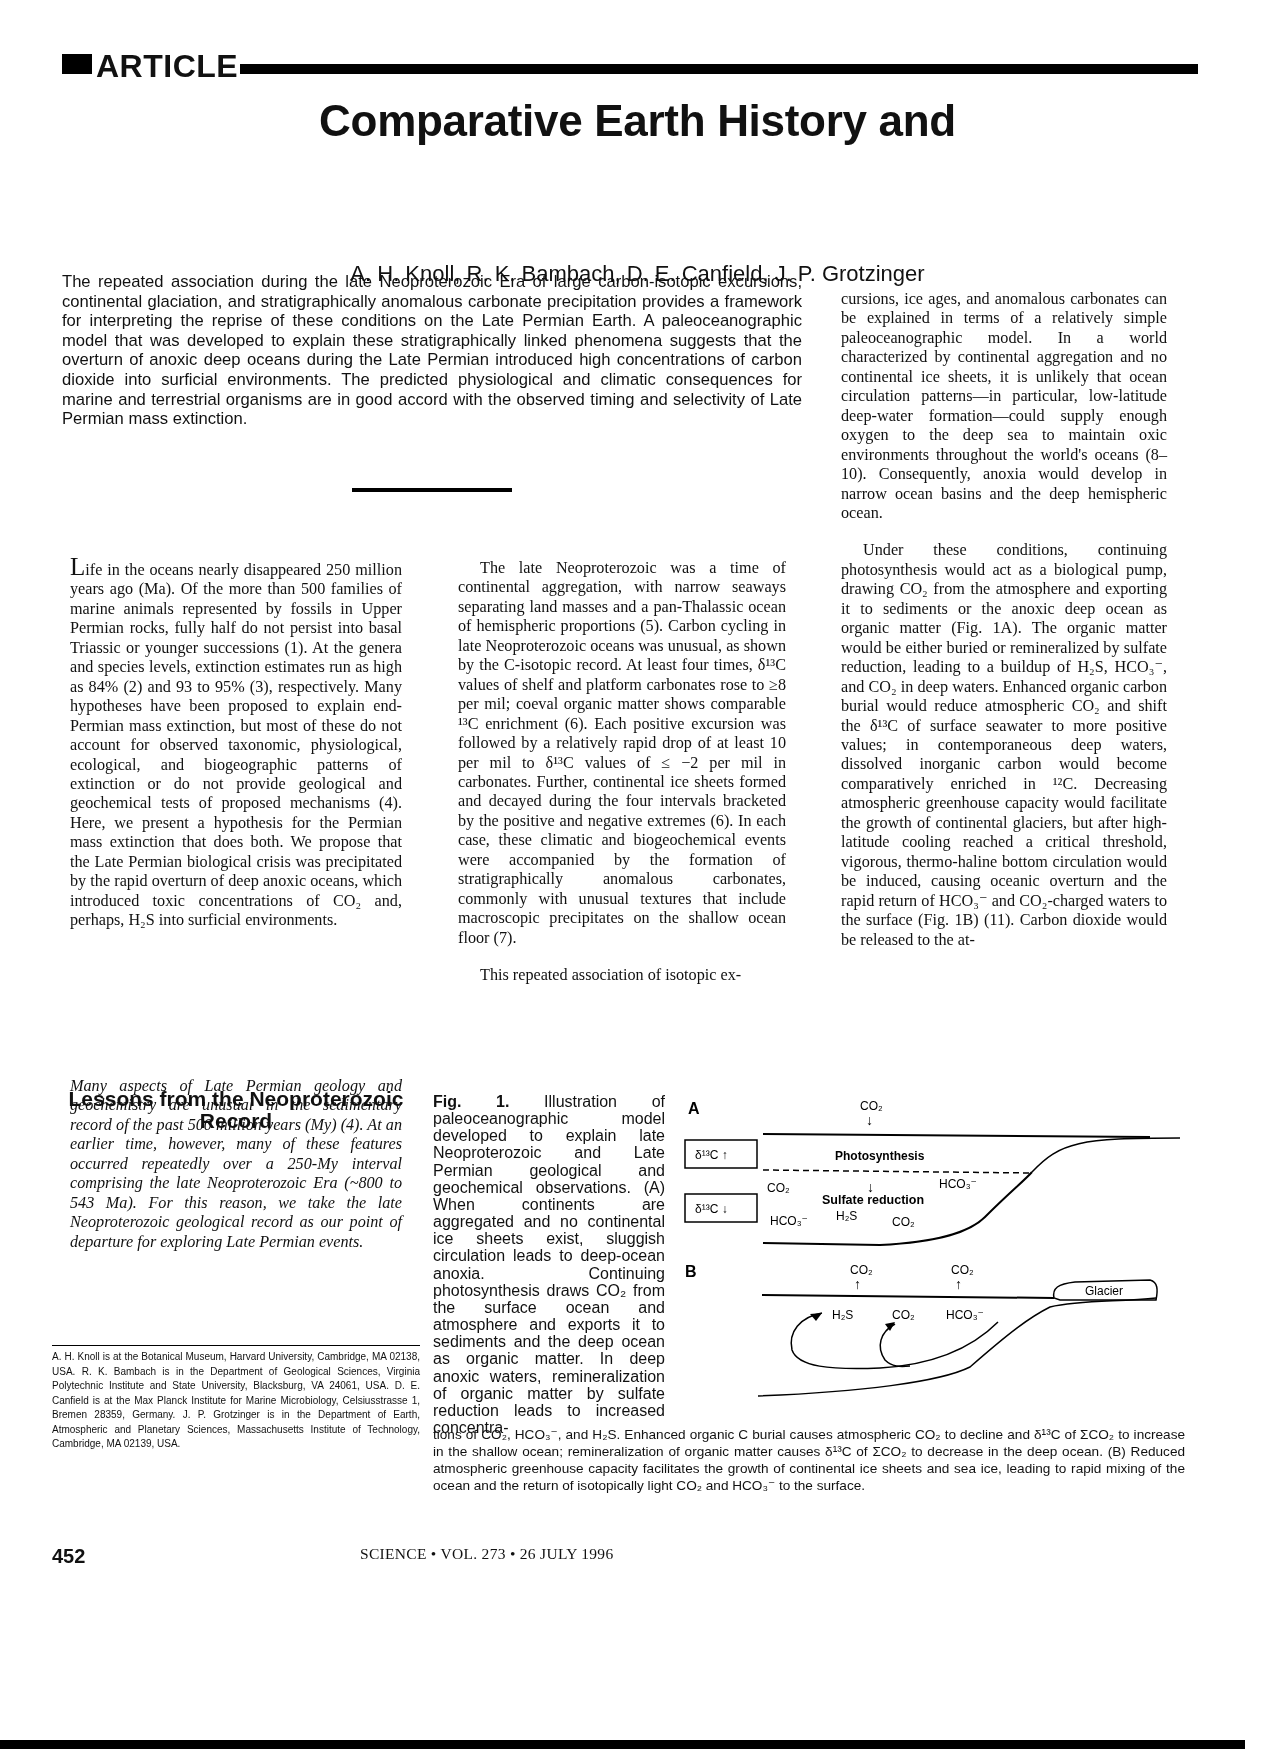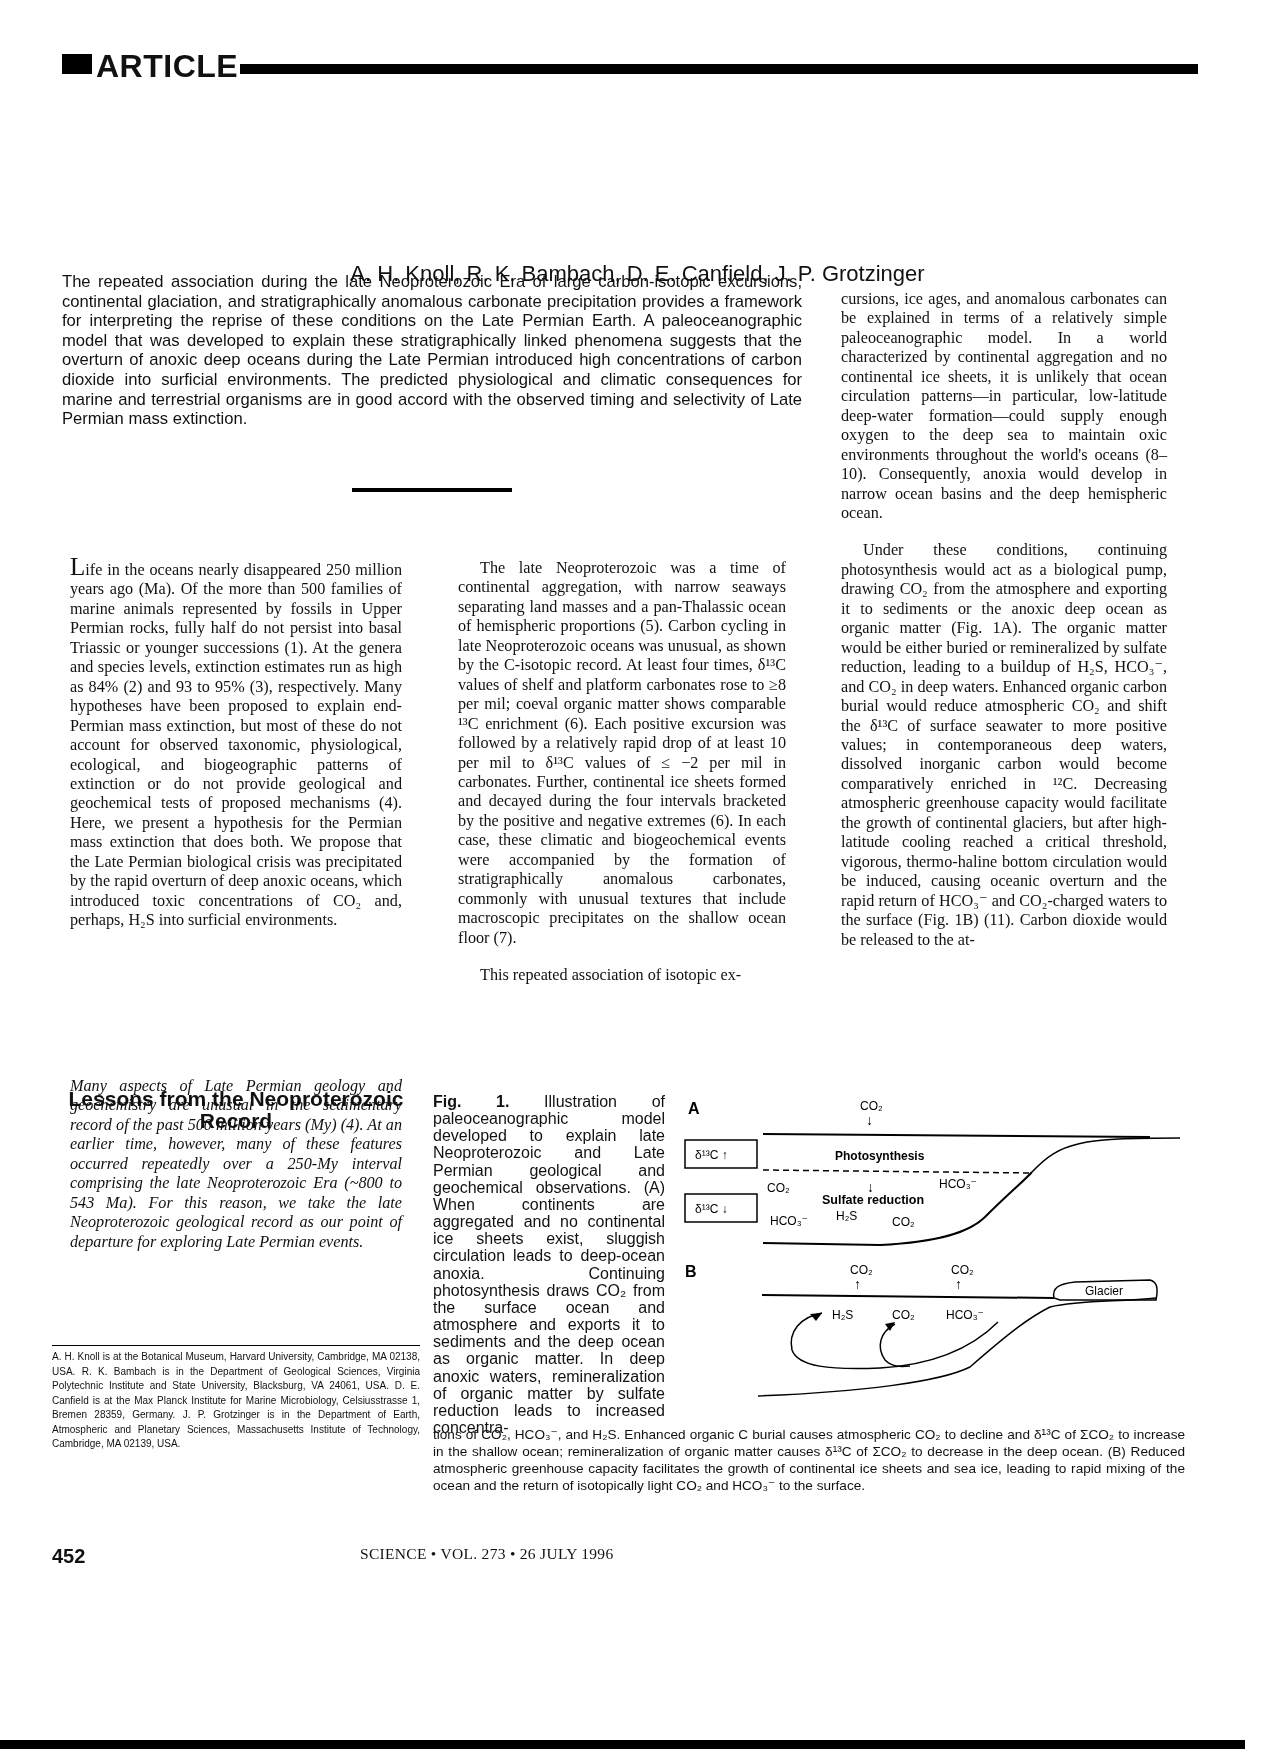--- a/index.html
+++ b/index.html
@@ -43,20 +43,21 @@
   #bottom-rule { left:0; top:1740px; width:1245px; height:9px; background:#000; }
 </style>
 </head>
 <body>
 
 <div class="abs" id="hdr-block"></div>
 <div class="abs sans" id="hdr-label">ARTICLE</div>
 <div class="abs" id="hdr-rule"></div>
 
 <div class="abs sans" id="title">
+  <div>Comparative Earth History and</div>
 </div>
 <div class="abs sans" id="authors">A. H. Knoll, R. K. Bambach, D. E. Canfield, J. P. Grotzinger</div>
 
 <div class="abs sans" id="abstract">The repeated association during the late Neoproterozoic Era of large carbon-isotopic excursions, continental glaciation, and stratigraphically anomalous carbonate precipitation provides a framework for interpreting the reprise of these conditions on the Late Permian Earth. A paleoceanographic model that was developed to explain these stratigraphically linked phenomena suggests that the overturn of anoxic deep oceans during the Late Permian introduced high concentrations of carbon dioxide into surficial environments. The predicted physiological and climatic consequences for marine and terrestrial organisms are in good accord with the observed timing and selectivity of Late Permian mass extinction.</div>
 <div class="abs" id="abs-rule"></div>
 
 <div class="abs serif col" id="col1">
   <p><span class="dropcap">L</span><span>ife in the oceans nearly disappeared 250 million years ago (Ma). Of the more than 500 families of marine animals represented by fossils in Upper Permian rocks, fully half do not persist into basal Triassic or younger successions (1). At the genera and species levels, extinction estimates run as high as 84% (2) and 93 to 95% (3), respectively. Many hypotheses have been proposed to explain end-Permian mass extinction, but most of these do not account for observed taxonomic, physiological, ecological, and biogeographic patterns of extinction or do not provide geological and geochemical tests of proposed mechanisms (4). Here, we present a hypothesis for the Permian mass extinction that does both. We propose that the Late Permian biological crisis was precipitated by the rapid overturn of deep anoxic oceans, which introduced toxic concentrations of CO₂ and, perhaps, H₂S into surficial environments.</span></p>
 </div>
 <div class="abs sans" id="lessons-heading">Lessons from the Neoproterozoic Record</div>

